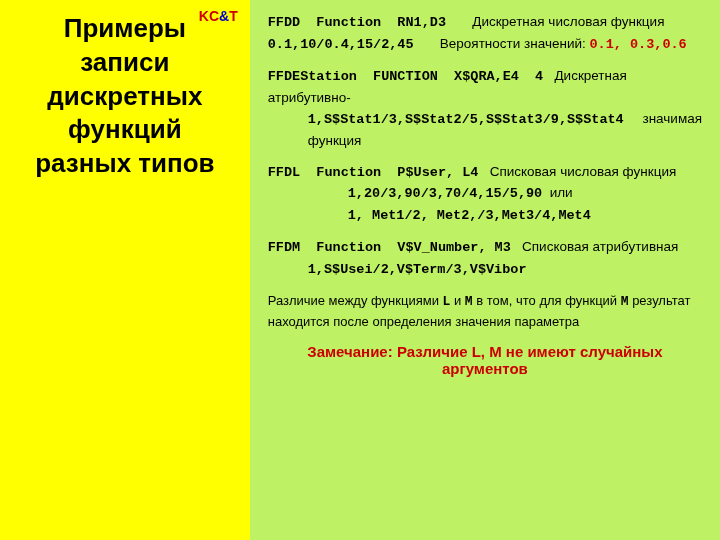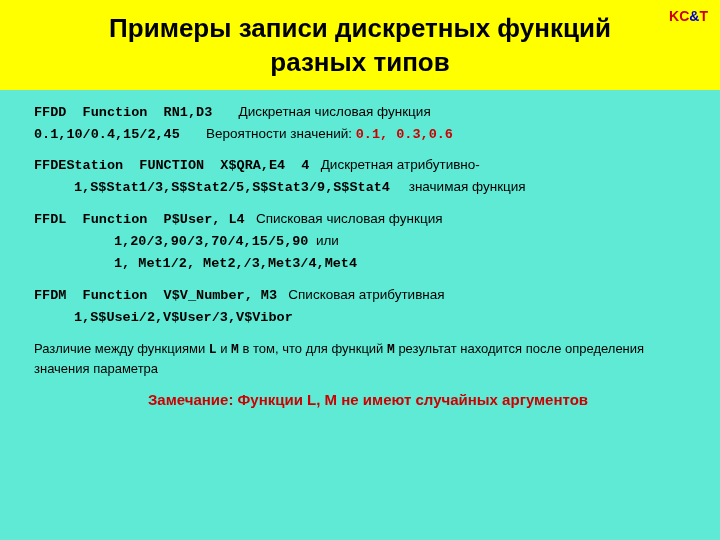--- a/index.html
+++ b/index.html
@@ -8,22 +8,22 @@
       height: 540px;
       background: #ffffff;
       font-family: Arial, sans-serif;
       overflow: hidden;
     }
 
     .page {
       width: 720px;
       height: 540px;
       display: flex;
-      flex-direction: column;
-      background: #5eead4;
+      flex-direction: row;
+      background: #bef264;
     }
 
     .header {
       background: #ffff00;
       text-align: center;
       padding: 12px 20px 10px 20px;
       position: relative;
     }
 
     .header-title {
@@ -47,21 +47,21 @@
       color: #cc0000;
     }
     .logo span.amp {
       color: #0000cc;
     }
     .logo span.t {
       color: #cc0000;
     }
 
     .content {
-      padding: 12px 18px 10px 34px;
+      padding: 12px 18px 10px 18px;
       flex: 1;
     }
 
     .block {
       margin-bottom: 10px;
     }
 
     .line {
       font-size: 13.5px;
       line-height: 1.55;
@@ -153,26 +153,26 @@
       <div class="line indent2">
         <span class="bold-mono">1, Met1/2, Met2,/3,Met3/4,Met4</span>
       </div>
     </div>
 
     <div class="block">
       <div class="line">
         <span class="bold-mono">FFDM&nbsp;&nbsp;Function&nbsp;&nbsp;V$V_Number, M3</span><span class="normal">&nbsp;&nbsp;&nbsp;Списковая атрибутивная</span>
       </div>
       <div class="line indent1">
-        <span class="bold-mono">1,S$Usei/2,V$User/3,V$Vibor</span>
+        <span class="bold-mono">1,S$Usei/2,V$Term/3,V$Vibor</span>
       </div>
     </div>
 
     <div class="note-block">
       <span>Различие между функциями </span><span class="bold-mono">L</span><span> и </span><span class="bold-mono">M</span><span> в том, что для функций </span><span class="bold-mono">M</span><span> результат находится после определения значения параметра</span>
     </div>
 
     <div class="remark">
-      <span>Замечание: Функции </span><span>L, M</span><span> не имеют случайных аргументов</span>
+      <span>Замечание: Различие </span><span>L, M</span><span> не имеют случайных аргументов</span>
     </div>
 
   </div>
 </div>
 
 </body></html>

